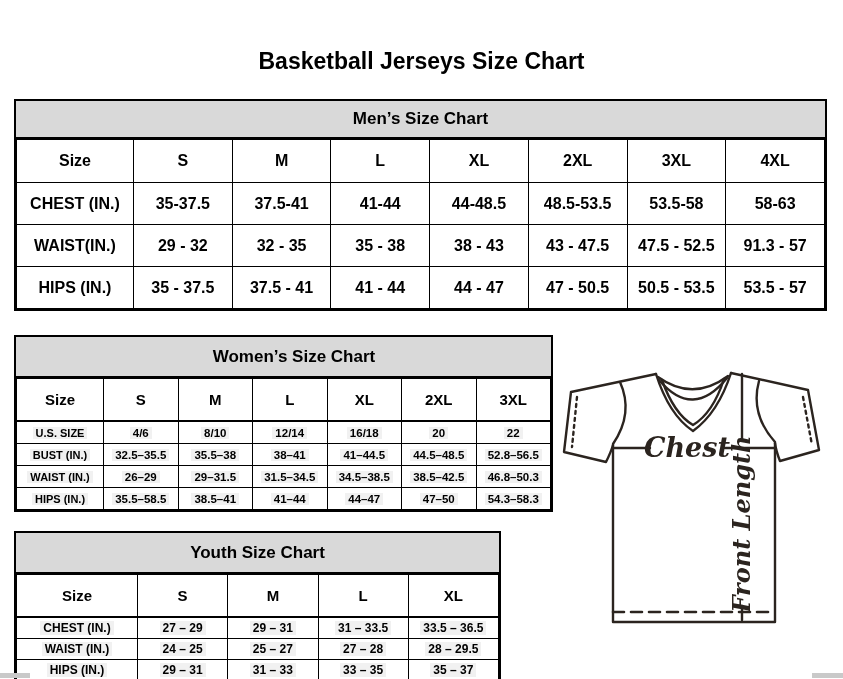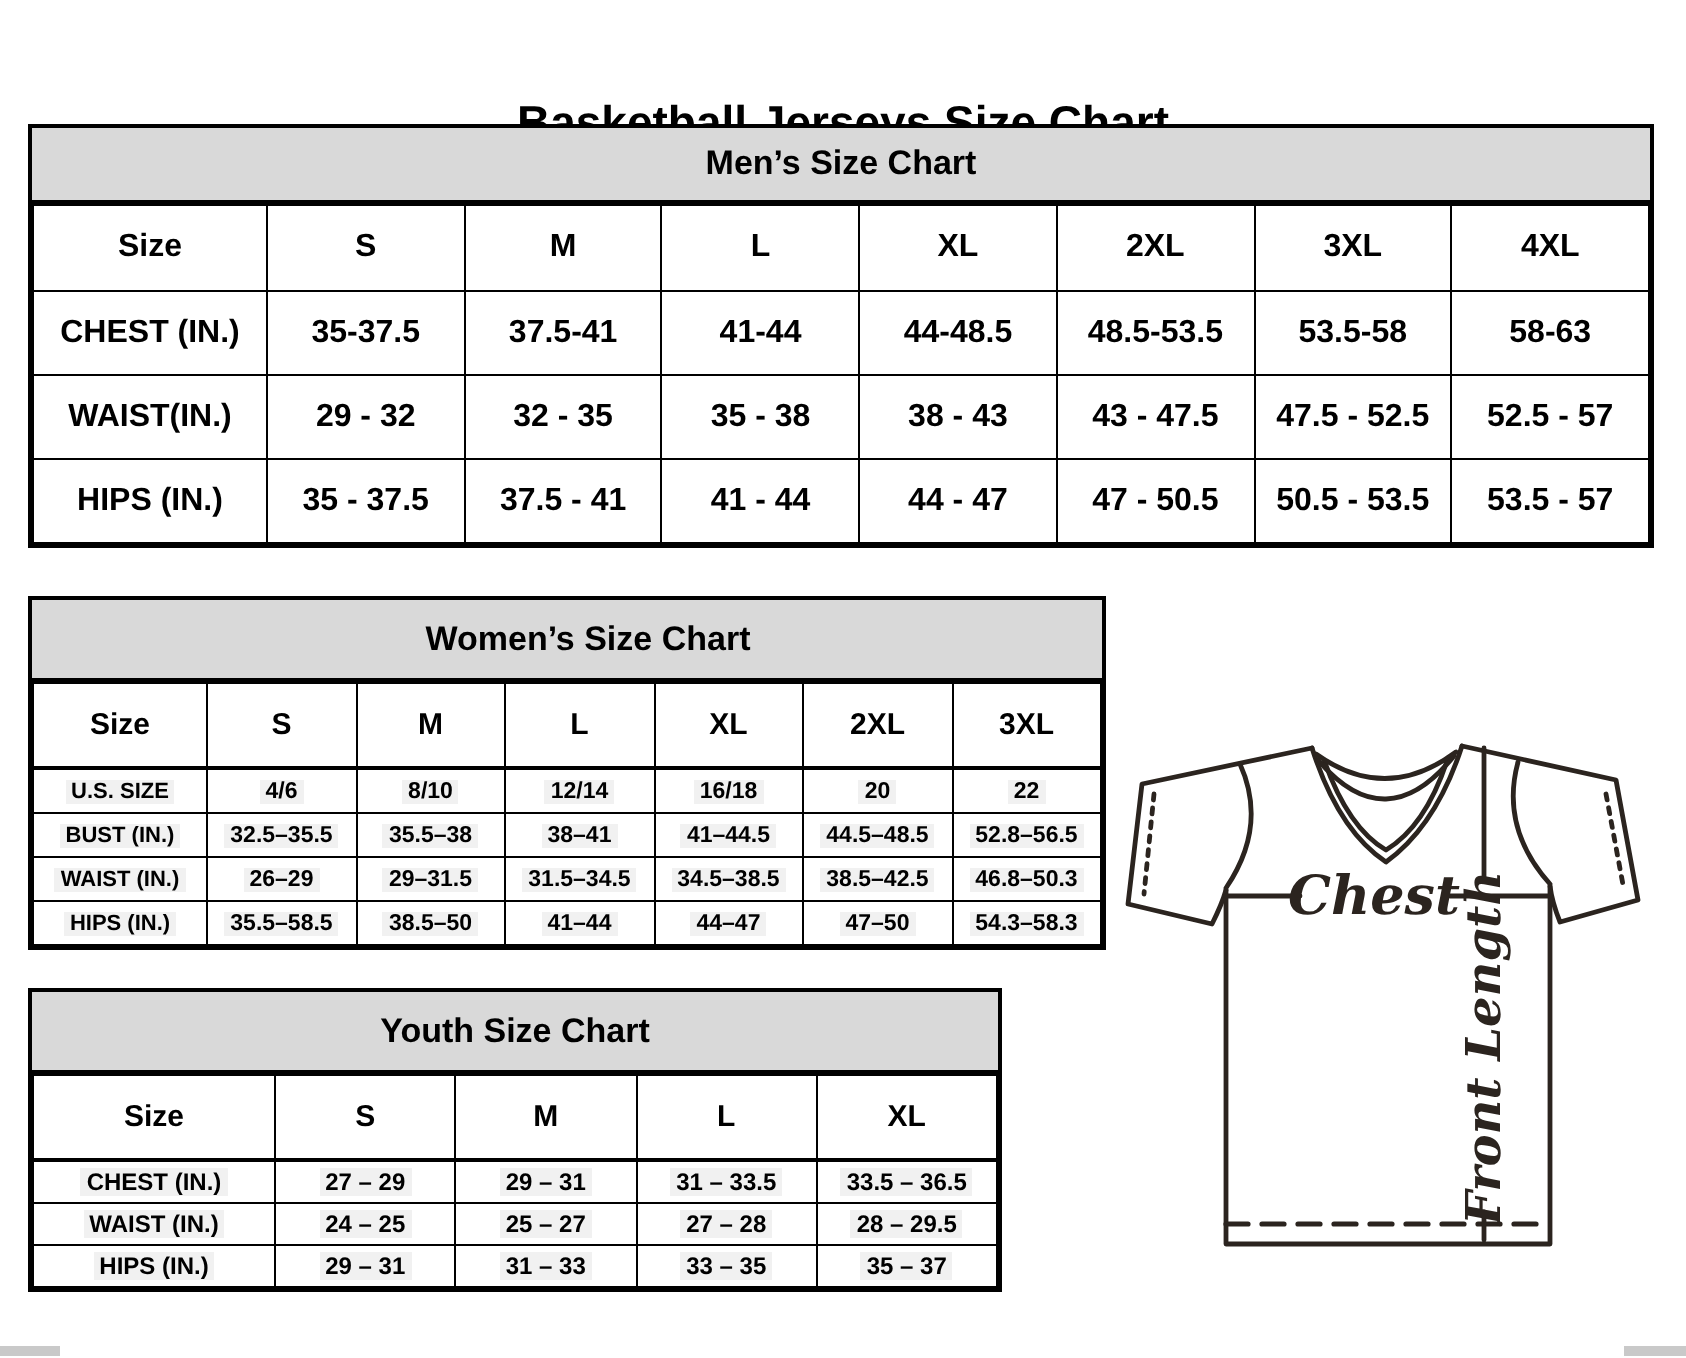--- a/index.html
+++ b/index.html
@@ -1,20 +1,20 @@
 <!DOCTYPE html>
 <html><head>
 <meta charset="utf-8">
 <style>
   html,body{margin:0;padding:0;background:#ffffff;}
   .page{position:relative;width:843px;height:679px;background:#ffffff;overflow:hidden;
         font-family:"Liberation Sans",sans-serif;color:#000;}
   .page-title{position:absolute;top:6px;left:0;width:100%;text-align:center;
               font-size:23px;font-weight:bold;letter-spacing:0px;margin-top:42px;}
-  .chart{position:absolute;border:2px solid #000;background:#fff;box-sizing:border-box;}
+  .chart{position:absolute;border:2px solid #000;background:#fff;box-sizing:border-box;margin-top:37px;}
   .chart .band{background:#d9d9d9;border-bottom:2px solid #000;text-align:center;
                font-weight:bold;font-size:17px;}
   .chart table{border-collapse:collapse;width:100%;table-layout:fixed;}
   .chart td{border:1px solid #000;text-align:center;vertical-align:middle;
             font-weight:bold;padding:0;}
   
   .mens{left:14px;top:62px;width:813px;}
   .mens .band{height:36px;line-height:36px;}
   .mens tr.size-row td{height:42px;font-size:16px;}
   .mens tr.data-row td{height:41px;font-size:16px;}
@@ -75,21 +75,21 @@
             <td><span class="hl">58-63</span></td>
           </tr>
           <tr class="data-row">
             <td class="first"><span class="hl">WAIST(IN.)</span></td>
             <td><span class="hl">29 - 32</span></td>
             <td><span class="hl">32 - 35</span></td>
             <td><span class="hl">35 - 38</span></td>
             <td><span class="hl">38 - 43</span></td>
             <td><span class="hl">43 - 47.5</span></td>
             <td><span class="hl">47.5 - 52.5</span></td>
-            <td><span class="hl">52.5 - 57</span></td>
+            <td><span class="hl">91.3 - 57</span></td>
           </tr>
           <tr class="data-row">
             <td class="first"><span class="hl">HIPS (IN.)</span></td>
             <td><span class="hl">35 - 37.5</span></td>
             <td><span class="hl">37.5 - 41</span></td>
             <td><span class="hl">41 - 44</span></td>
             <td><span class="hl">44 - 47</span></td>
             <td><span class="hl">47 - 50.5</span></td>
             <td><span class="hl">50.5 - 53.5</span></td>
             <td><span class="hl">53.5 - 57</span></td>
@@ -134,21 +134,21 @@
             <td><span class="hl">26–29</span></td>
             <td><span class="hl">29–31.5</span></td>
             <td><span class="hl">31.5–34.5</span></td>
             <td><span class="hl">34.5–38.5</span></td>
             <td><span class="hl">38.5–42.5</span></td>
             <td><span class="hl">46.8–50.3</span></td>
           </tr>
           <tr class="data-row">
             <td class="first"><span class="hl">HIPS (IN.)</span></td>
             <td><span class="hl">35.5–58.5</span></td>
-            <td><span class="hl">38.5–50</span></td>
+            <td><span class="hl">38.5–41</span></td>
             <td><span class="hl">41–44</span></td>
             <td><span class="hl">44–47</span></td>
             <td><span class="hl">47–50</span></td>
             <td><span class="hl">54.3–58.3</span></td>
           </tr>
         </tbody>
       </table>
   </section>
 
   <section class="chart youth">

